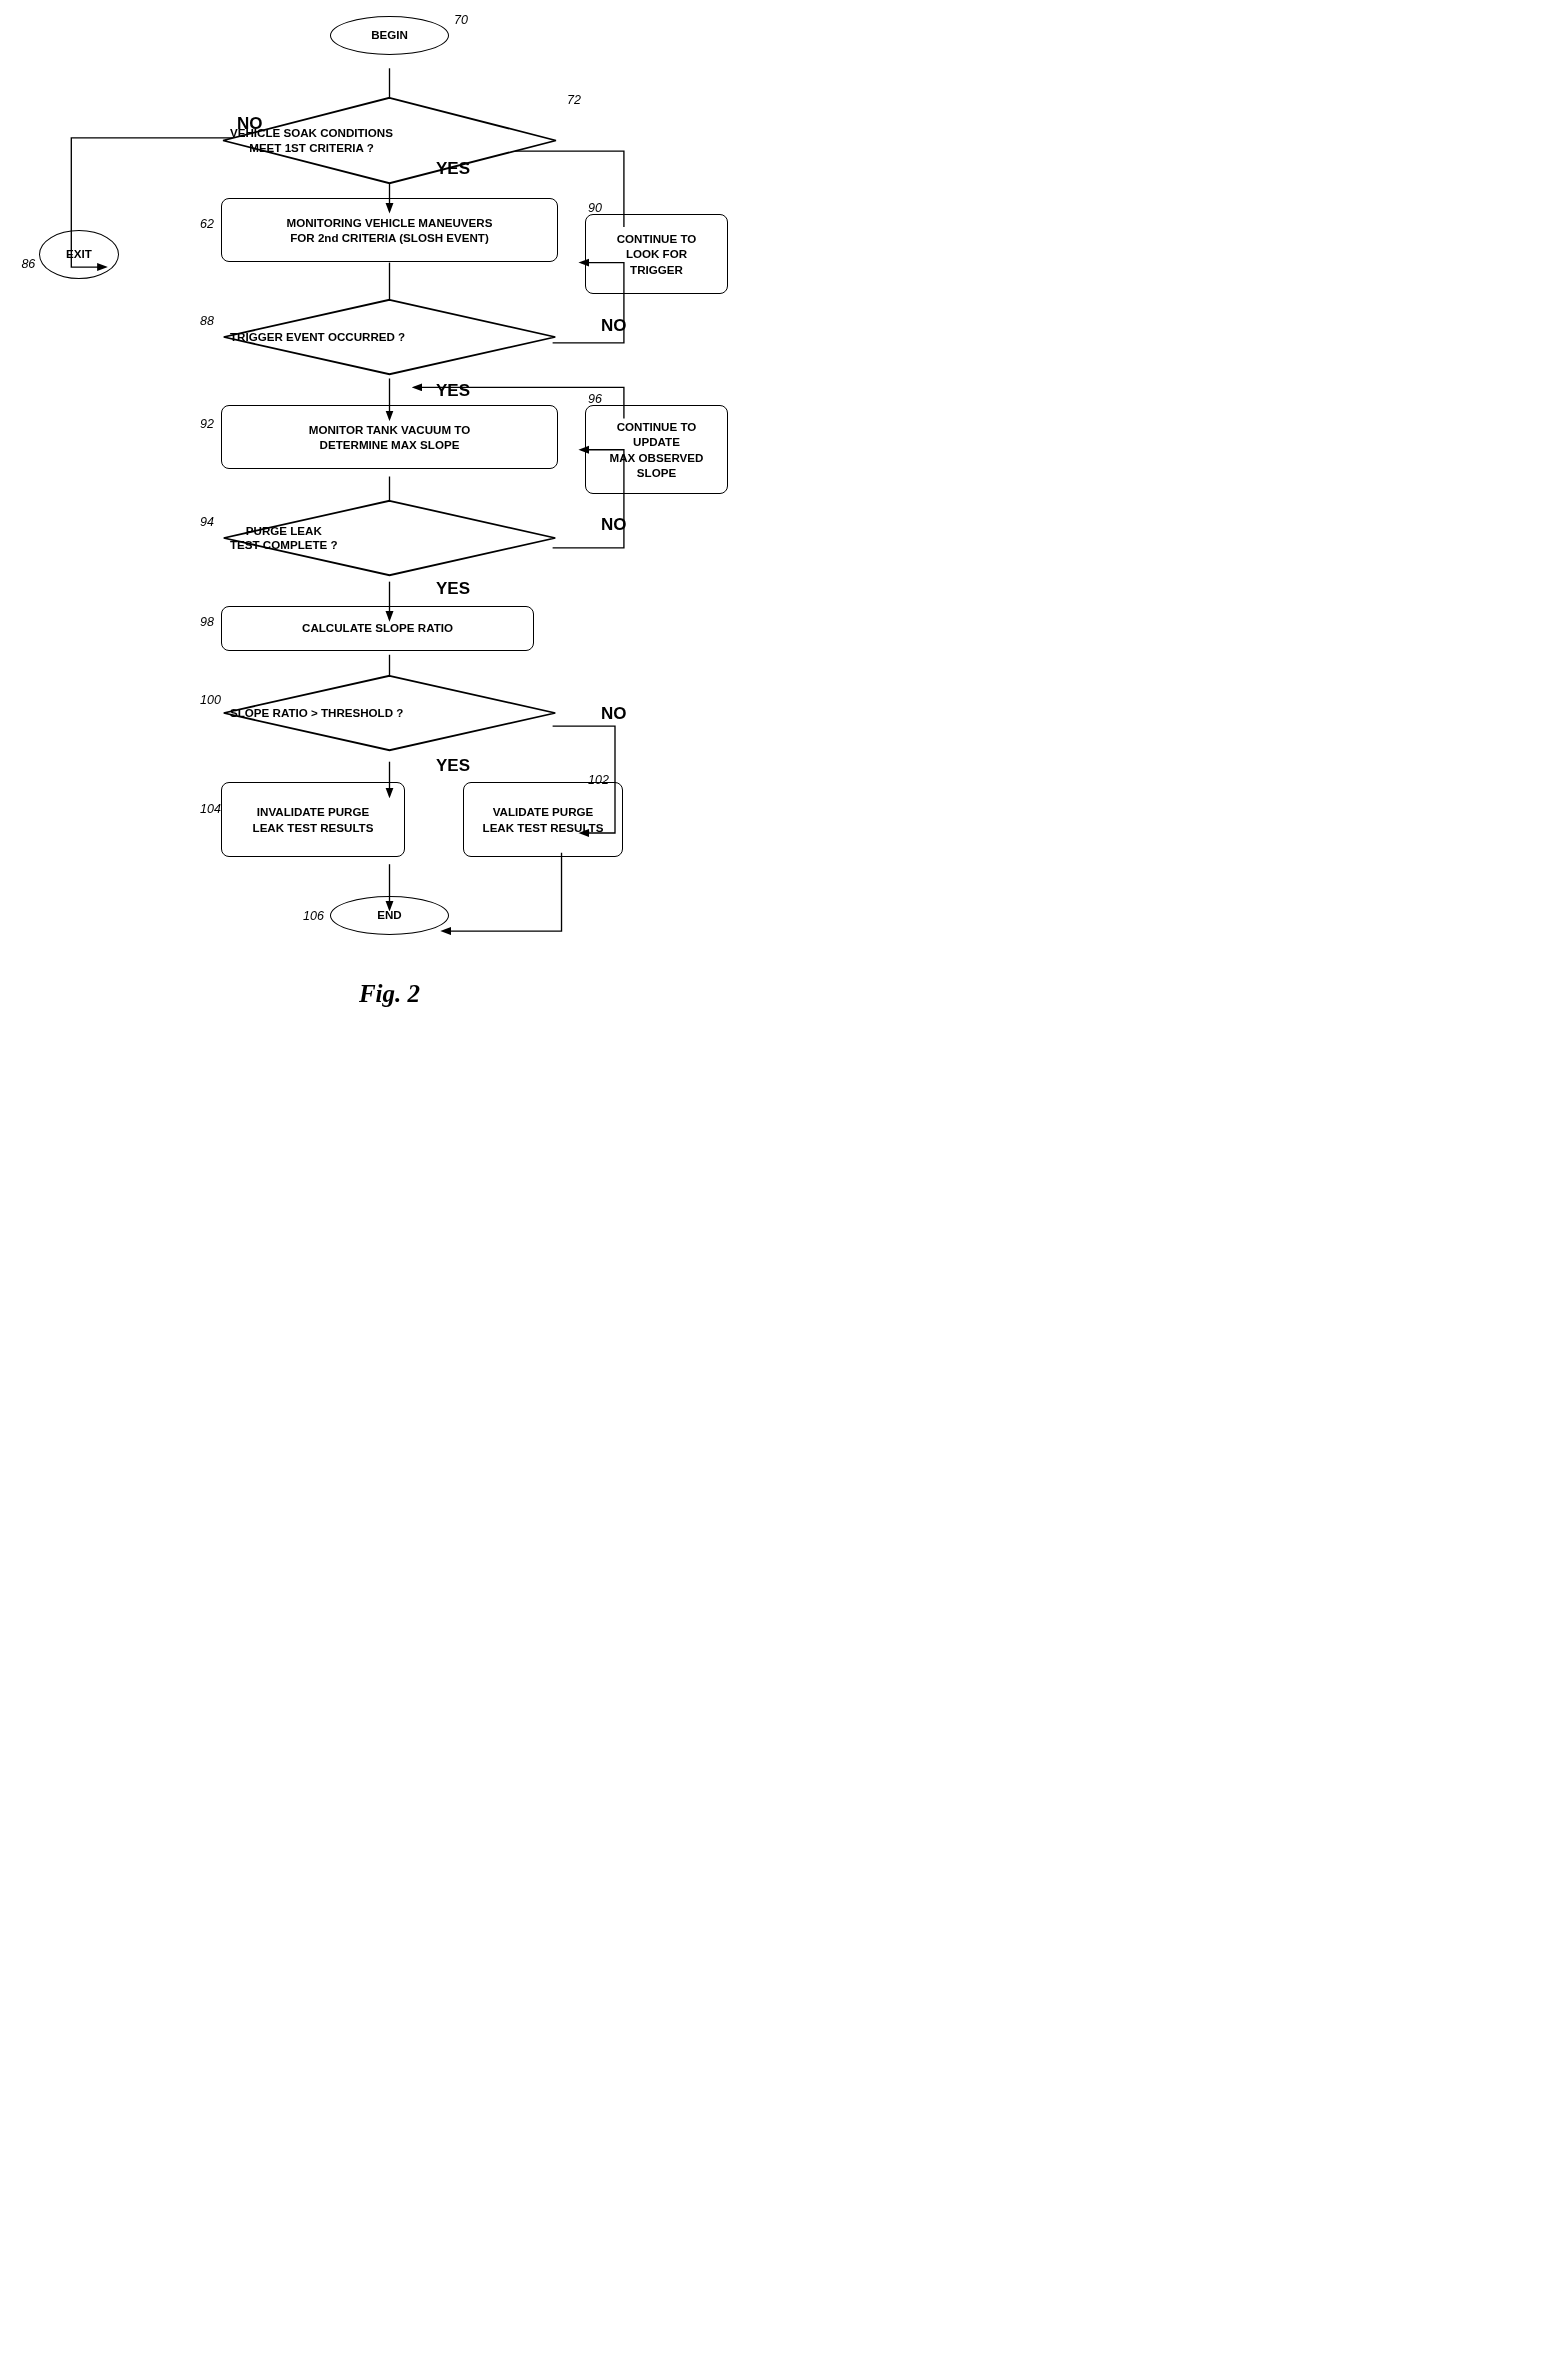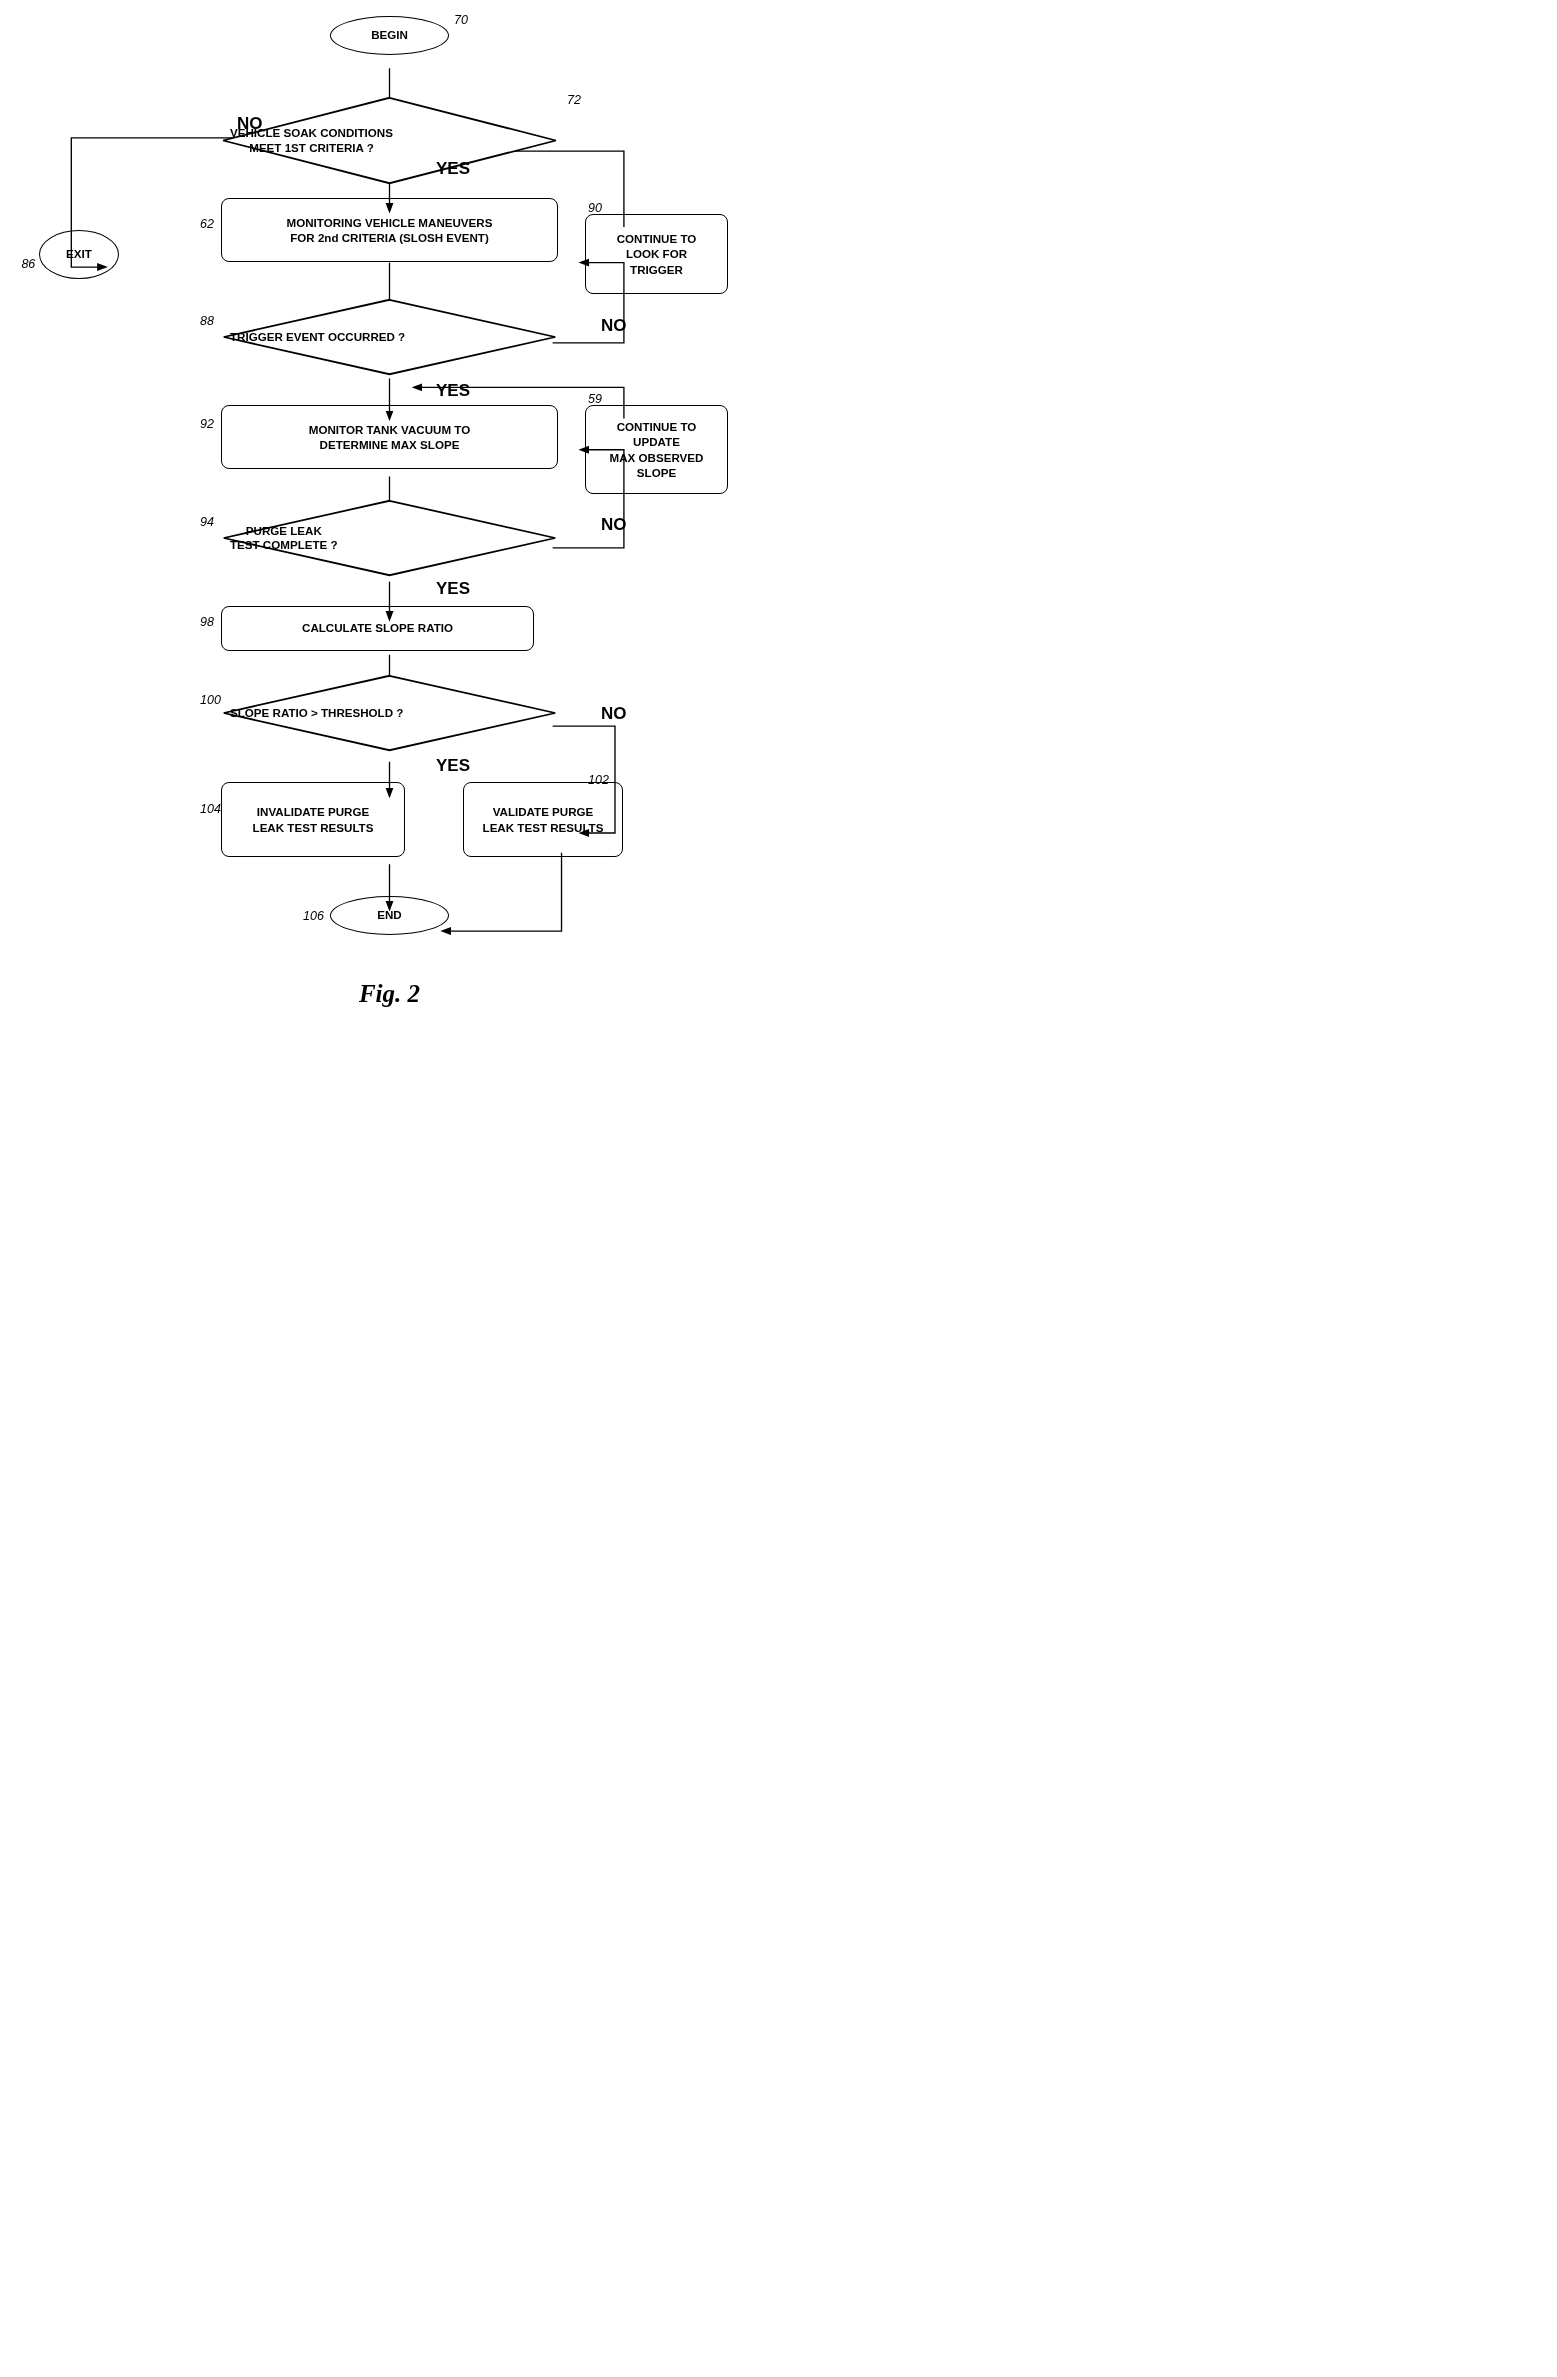--- a/index.html
+++ b/index.html
@@ -196,21 +196,21 @@
   <span class="connector-label" style="left:560px; top:316px;">NO</span>
 
   <div class="shape rect" style="left:221px; top:405px; width:337px; height:64px;">
     <span style="font-size:11.6px; font-weight:bold; text-align:center; line-height:1.3;">MONITOR TANK VACUUM TO<br>DETERMINE MAX SLOPE</span>
   </div>
   <span class="ref-label" style="left:200px; top:417px;">92</span>
 
   <div class="shape rect" style="left:585px; top:405px; width:143px; height:89px;">
     <span style="font-size:11.6px; font-weight:bold; text-align:center; line-height:1.3;">CONTINUE TO<br>UPDATE<br>MAX OBSERVED<br>SLOPE</span>
   </div>
-  <span class="ref-label" style="left:588px; top:392px;">59</span>
+  <span class="ref-label" style="left:588px; top:392px;">96</span>
 
   <div class="shape diamond" style="left:221px; top:499px; width:337px; height:78px;">
     <div class="diamond-inner">
       <svg width="337" height="78" viewBox="0 0 378 88">
         <polygon points="189,2 376,44 189,86 2,44" fill="white" stroke="#000" stroke-width="2"></polygon>
       </svg>
       <div class="diamond-text">PURGE LEAK<br>TEST COMPLETE ?</div>
     </div>
   </div>
   <span class="ref-label" style="left:200px; top:515px;">94</span>

